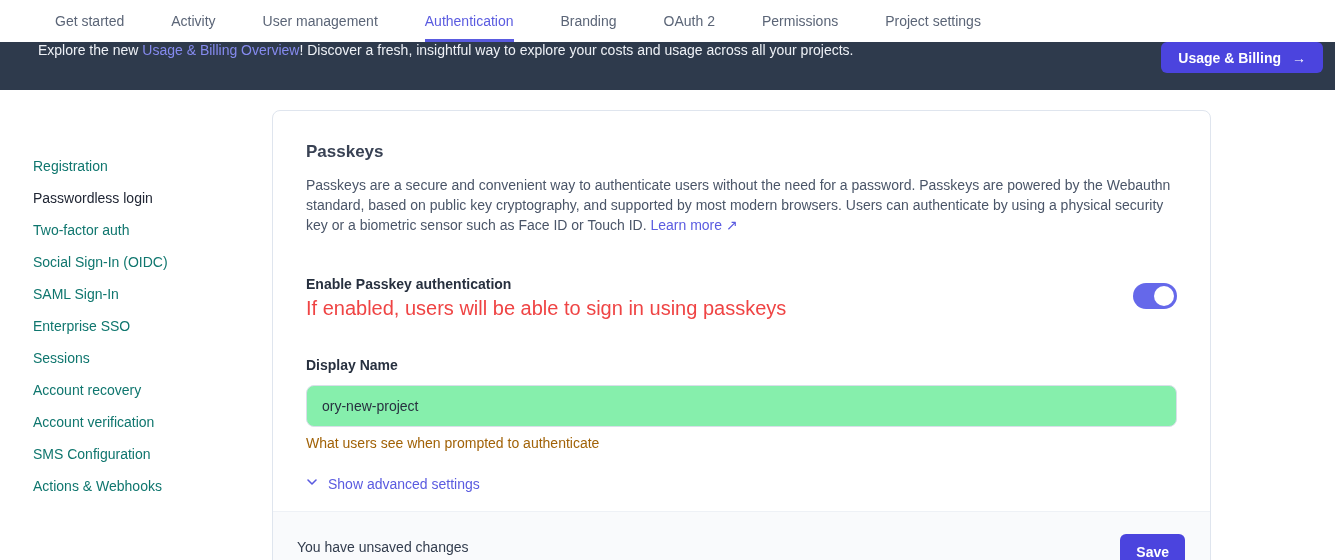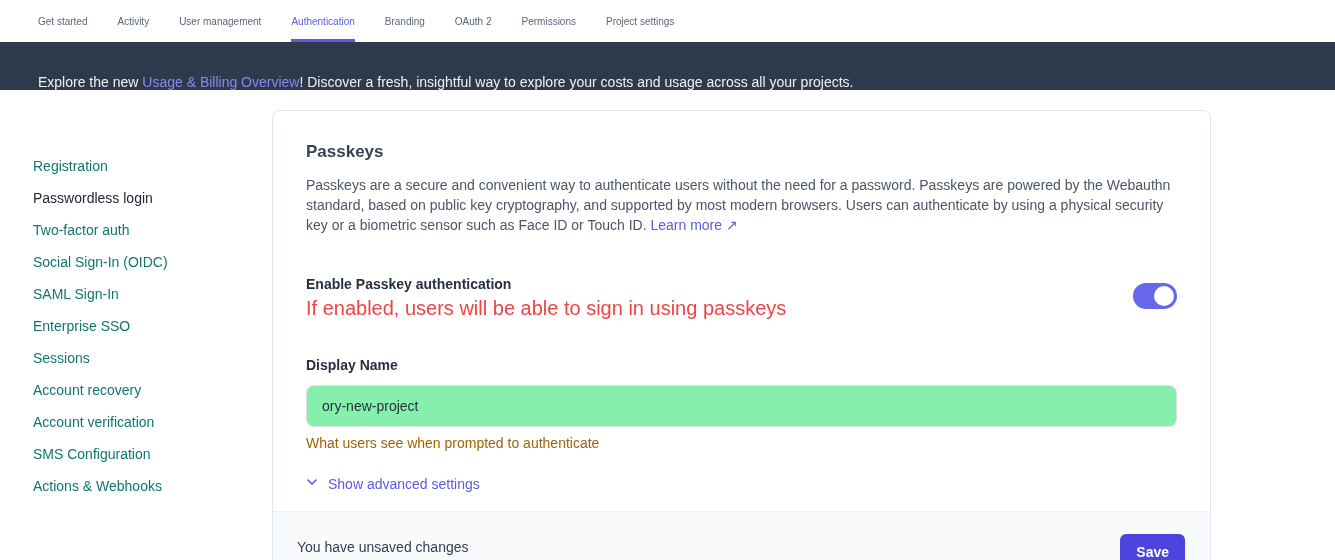--- a/index.html
+++ b/index.html
@@ -16,39 +16,40 @@
     height: 42px;
     display: flex;
     align-items: stretch;
     gap: 30px;
     padding: 0 38px;
     background: #ffffff;
   }
   .nav-item {
     display: flex;
     align-items: center;
-    font-size: 10px;
+    font-size: 14px;
     color: #5b6577;
     border-bottom: 3px solid transparent;
     padding-top: 3px;
     cursor: pointer;
     white-space: nowrap;
+    margin-left: 17px;
   }
   .nav-item.active {
     color: #5a5be0;
     border-bottom-color: #5a5be0;
   }
 
   
   .banner {
     height: 48px;
     background: #2e3a4c;
     display: flex;
-    align-items: flex-end;
-    padding: 0 12px 0 38px;
+    align-items: flex-start;
+    padding: 0 12px 12px 38px;
     font-size: 14px;
     color: #eef1f6;
   }
   .banner-link { color: #858aee; cursor: pointer; }
   .banner-btn {
     margin-left: auto;
     background: #4b44de;
     color: #ffffff;
     font-weight: bold;
     font-size: 14px;
@@ -221,20 +222,24 @@
 
     <a class="nav-item">
       <span>Project settings</span>
     </a>
   </nav>
 
 <div class="banner">
   <span>
     <span>Explore the new </span><span class="banner-link">Usage &amp; Billing Overview</span><span>! Discover a fresh, insightful way to explore your costs and usage across all your projects.</span>
   </span>
+  <button class="banner-btn">
+    <span>Usage &amp; Billing</span>
+    <span>→</span>
+  </button>
 </div>
 
 <div class="main-wrap">
 
   <aside class="sidebar">
 
       <div class="side-item">
         <span>Registration</span>
       </div>
 

